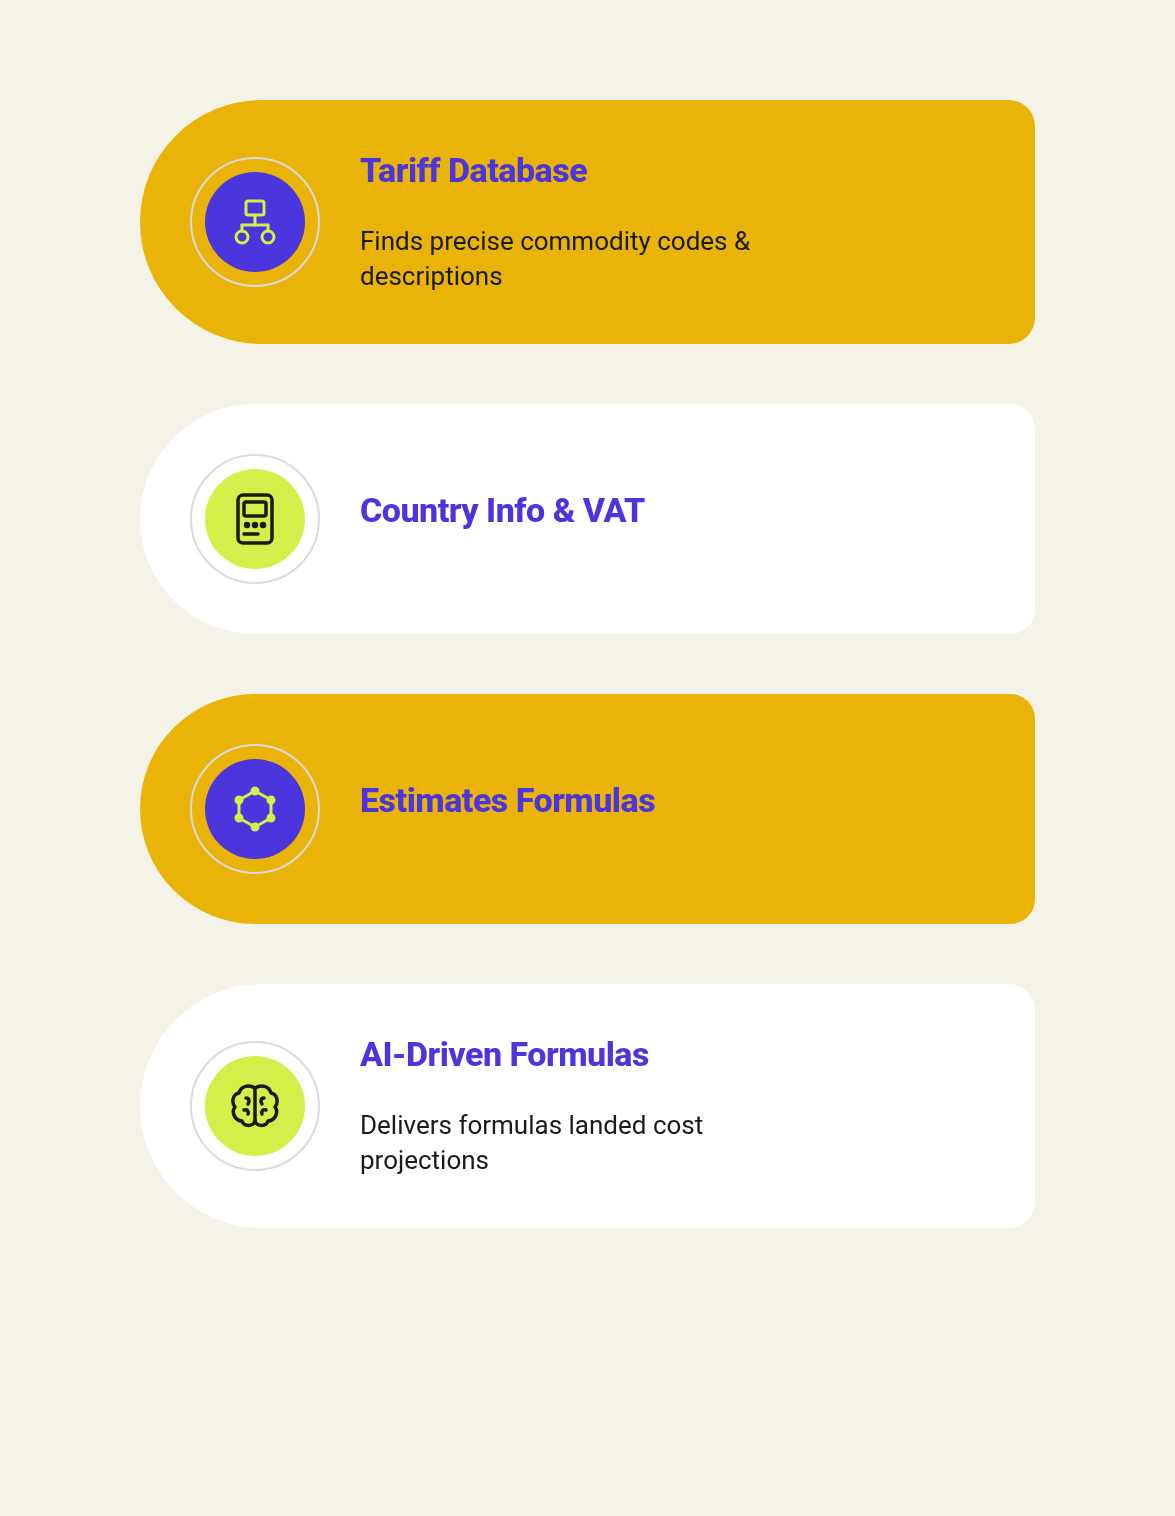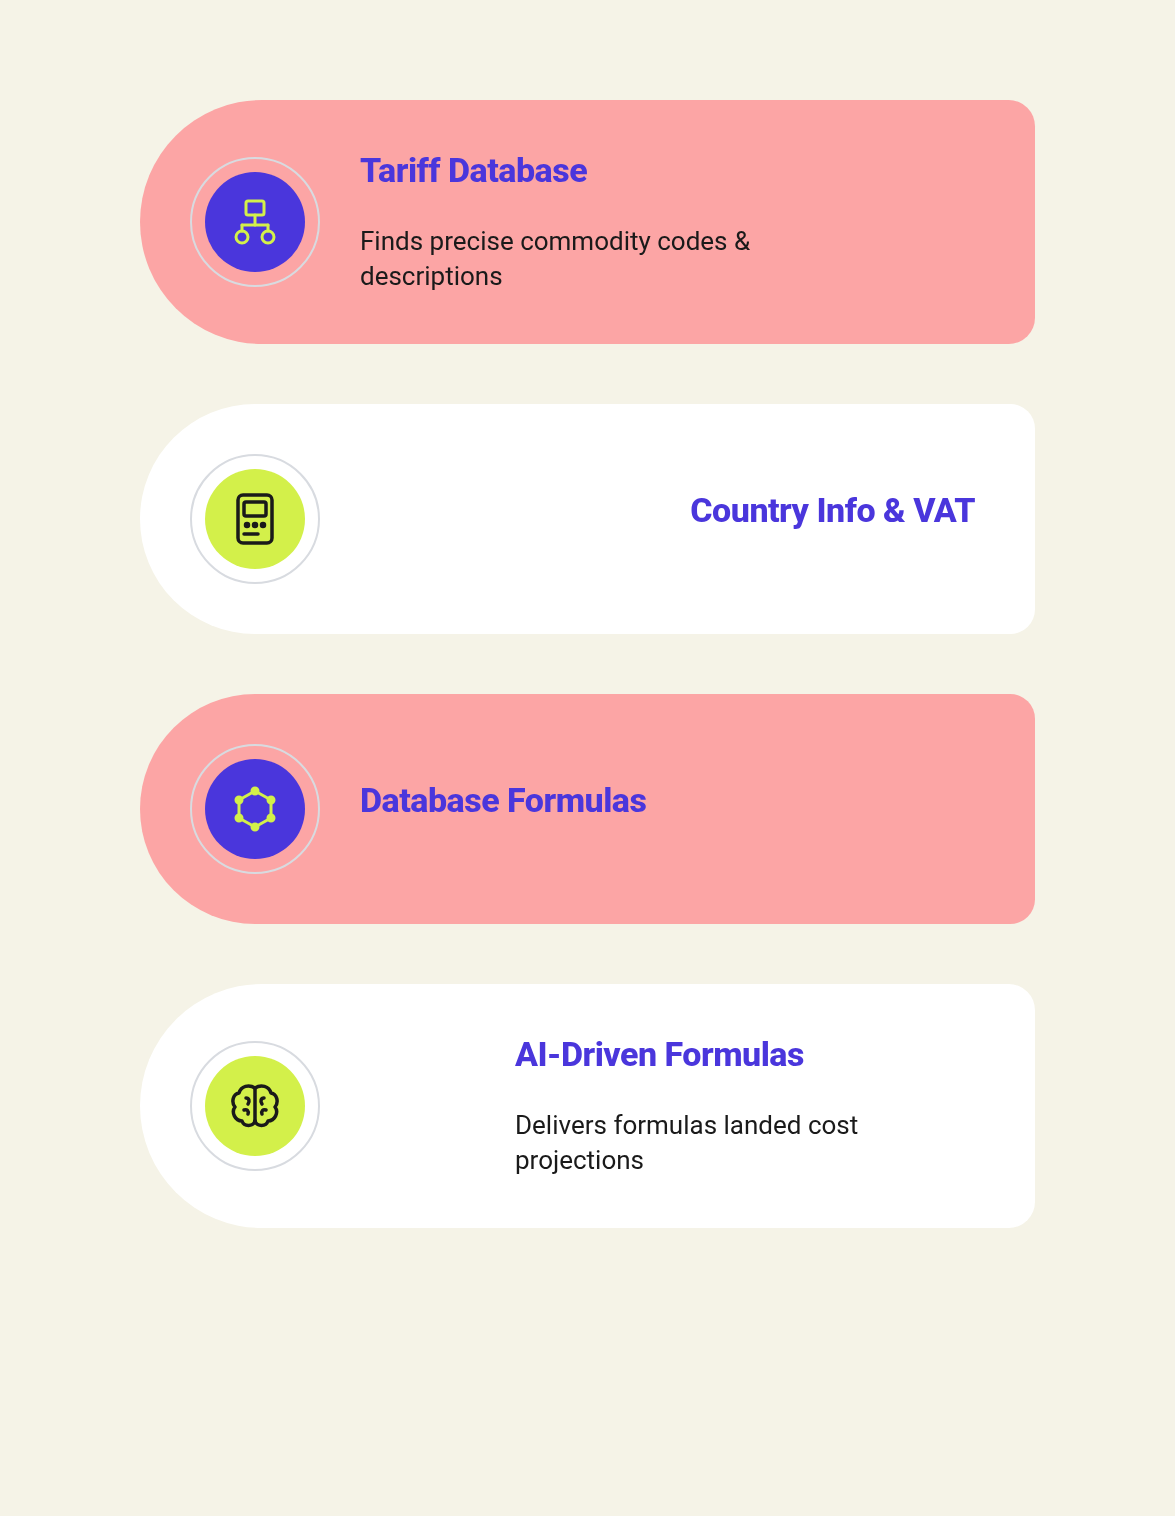--- a/index.html
+++ b/index.html
@@ -10,22 +10,22 @@
       padding: 100px 140px 100px 140px;
     }
     .card {
       display: flex;
       align-items: center;
       gap: 40px;
       padding: 50px 60px 50px 50px;
       border-radius: 140px 30px 30px 140px;
       margin-bottom: 60px;
     }
-    .card.blue-bg { background: #fca5a5; }
-    .card.white-bg { background: #ffffff; justify-content: space-between; }
+    .card.blue-bg { background: #eab308; }
+    .card.white-bg { background: #ffffff; }
     .icon-wrap {
       width: 130px;
       height: 130px;
       border-radius: 50%;
       border: 2px solid #d8dbe0;
       display: flex;
       align-items: center;
       justify-content: center;
       flex-shrink: 0;
     }
@@ -104,21 +104,21 @@
         <circle cx="28" cy="10" r="3" fill="#d3f04a"></circle>
         <circle cx="44" cy="19" r="3" fill="#d3f04a"></circle>
         <circle cx="44" cy="37" r="3" fill="#d3f04a"></circle>
         <circle cx="28" cy="46" r="3" fill="#d3f04a"></circle>
         <circle cx="12" cy="37" r="3" fill="#d3f04a"></circle>
         <circle cx="12" cy="19" r="3" fill="#d3f04a"></circle>
       </svg>
     </div>
   </div>
   <div class="text">
-    <h2>Database Formulas</h2>
+    <h2>Estimates Formulas</h2>
   </div>
 </div>
 
 <div class="card white-bg">
   <div class="icon-wrap">
     <div class="icon-inner lime">
       <svg width="58" height="52" viewBox="0 0 58 52" fill="none" stroke="#1a1a1a" stroke-width="3.5" stroke-linecap="round" stroke-linejoin="round">
         <path d="M29 8 C 23 4, 15 6, 13 13 C 7 14, 5 22, 9 27 C 5 32, 9 41, 16 41 C 18 47, 27 47, 29 41"></path>
         <path d="M29 8 C 35 4, 43 6, 45 13 C 51 14, 53 22, 49 27 C 53 32, 49 41, 42 41 C 40 47, 31 47, 29 41"></path>
         <line x1="29" y1="8" x2="29" y2="41"></line>

